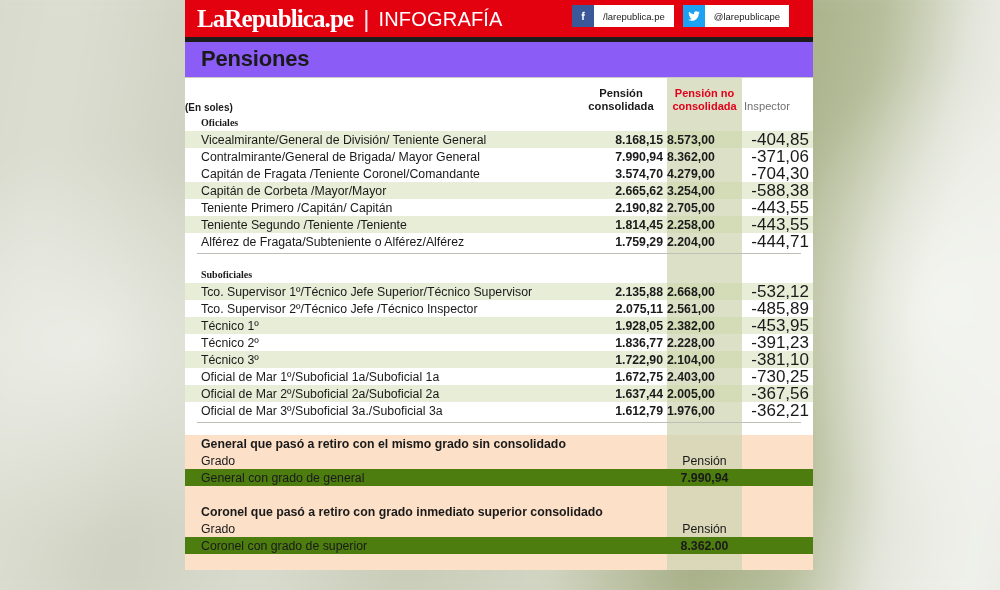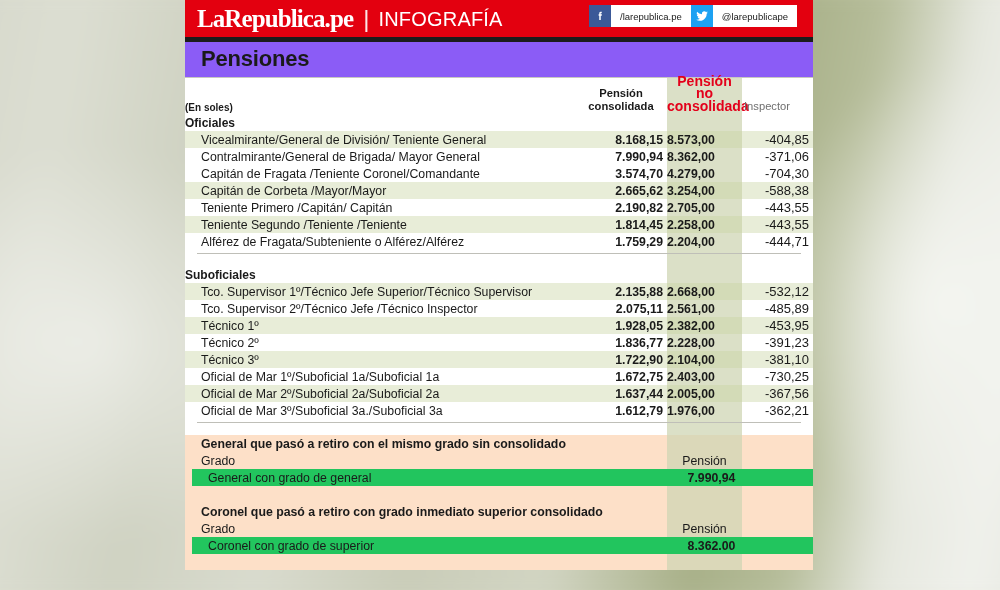--- a/index.html
+++ b/index.html
@@ -79,23 +79,24 @@
   .logo-info {
     color: #ffffff;
     font-size: 20px;
     font-weight: 400;
     letter-spacing: 0.2px;
     line-height: 1;
     white-space: nowrap;
   }
   .social-wrap {
     position: absolute;
-    right: 16px;
+    right: 24px;
     top: 5px;
     display: flex;
+    gap: 9px;
   }
   .social-chip {
     display: flex;
     align-items: center;
     height: 22px;
     background: #ffffff;
     overflow: hidden;
   }
   .social-ico {
     width: 22px;
@@ -189,21 +190,21 @@
     font-size: 12.3px;
     font-weight: bold;
     color: #1a1a1a;
     box-sizing: border-box;
     padding-right: 8px;
   }
   .c-diff {
     width: 71px;
     flex: none;
     text-align: right;
-    font-size: 13px;
+    font-size: 17px;
     color: #1a1a1a;
     box-sizing: border-box;
     padding-right: 4px;
   }
 
   
   .hdr-row {
     display: flex;
     align-items: flex-end;
     height: 36px;
@@ -227,21 +228,21 @@
     font-weight: bold;
     line-height: 12.5px;
     color: #1a1a1a;
     box-sizing: border-box;
     padding-bottom: 2px;
   }
   .hdr-col2 {
     width: 75px;
     flex: none;
     text-align: center;
-    font-size: 14px;
+    font-size: 11px;
     font-weight: bold;
     line-height: 12.5px;
     color: #e3001b;
     box-sizing: border-box;
     padding-bottom: 2px;
   }
   .hdr-col3 {
     width: 71px;
     flex: none;
     text-align: left;
@@ -257,24 +258,26 @@
   .subhdr {
     display: flex;
     align-items: center;
     height: 17px;
     position: relative;
     z-index: 1;
   }
   .subhdr .lbl {
     width: 390px;
     flex: none;
-    box-sizing: border-box;
-    font-size: 12px;
-    font-weight: bold;
-    color: #1a1a1a;
+    padding-left: 16px;
+    box-sizing: border-box;
+    font-size: 10px;
+    font-weight: bold;
+    color: #1a1a1a;
+    font-family: Liberation Serif, serif;
   }
   .spacer-row {
     height: 12px;
     position: relative;
     z-index: 1;
   }
   .divider-row {
     height: 1px;
     background: #bfbfb8;
     margin: 3px 12px 0 12px;
@@ -291,21 +294,21 @@
     position: relative;
     background: #fde0c8;
   }
   .note-band .nrow {
     display: flex;
     align-items: center;
     height: 17px;
     position: relative;
     z-index: 1;
   }
-  .note-band .nrow.white { background: #22c55e; margin-left: 7px; }
+  .note-band .nrow.white { background: #4d7c0f; }
   .note-band .ntext {
     width: 482px;
     flex: none;
     padding-left: 16px;
     box-sizing: border-box;
     font-size: 12.3px;
     color: #1a1a1a;
     white-space: nowrap;
   }
   .note-band .ntext.bold { font-weight: bold; }

